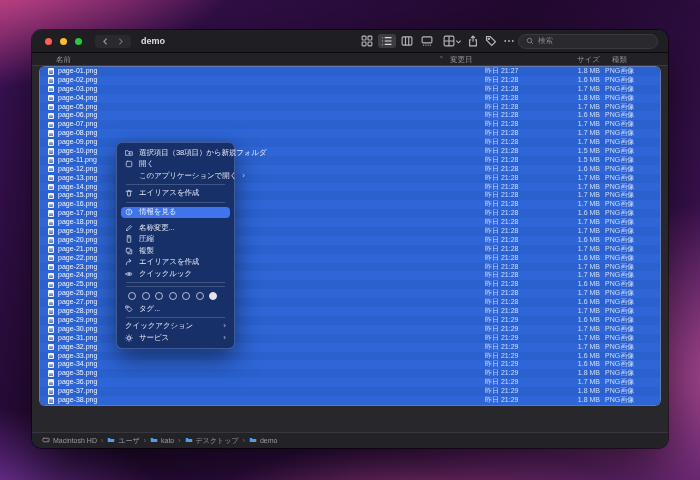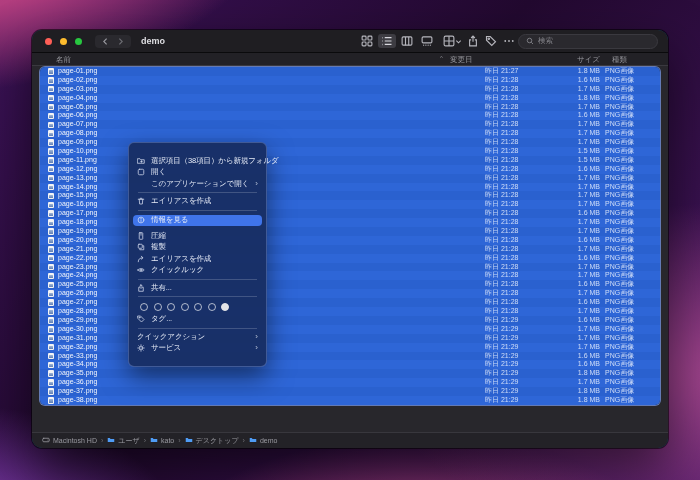--- a/index.html
+++ b/index.html
@@ -85,24 +85,24 @@
     background:#232227; border-top:1px solid #38373d;
     border-radius:0 0 10px 10px;
     display:flex; align-items:center; padding:0 10px; gap:4px;
     font-size:7px; color:#9a9aa1; white-space:nowrap;
   }
   .pathbar .crumb { display:flex; align-items:center; gap:3px; }
   .pathbar .psep { color:#6e6e74; font-size:7px; }
 
   
   .ctxmenu {
-    position:absolute; left:128px; top:142px; width:139px;
+    position:absolute; left:116px; top:142px; width:119px;
     background:rgba(24,46,100,.96);
     border:1px solid rgba(130,160,230,.38);
-    border-radius:6px; padding:12px 0;
+    border-radius:6px; padding:4px 0;
     box-shadow:0 10px 26px rgba(0,0,0,.5);
     font-size:7.5px; color:#e6ebf7; z-index:10;
   }
   .mi { height:11.5px; display:flex; align-items:center; gap:5px; padding:0 8px; }
   .mi .micon { width:9px; height:9px; flex:0 0 9px; display:flex; align-items:center; color:#dfe6f6; opacity:.9; }
   .mi .mspacer { width:9px; flex:0 0 9px; }
   .mi .mlabel { white-space:nowrap; letter-spacing:-0.1px; }
   .mi .marrow { margin-left:auto; color:rgba(230,235,247,.75); font-size:8px; line-height:1; }
   .mi.hl { background:#3f74ea; margin:4px 4px; padding:0 4px; border-radius:4px; }
   .msep { height:1px; background:rgba(255,255,255,.18); margin:2.5px 9px; }
@@ -562,20 +562,28 @@
           <circle cx="8" cy="8" r="5.8"></circle>
           <path d="M8 7.5V11"></path>
           <path d="M8 4.6v.7" stroke-width="2"></path>
         </svg>
       </span>
       <span class="mlabel">情報を見る</span>
     </div>
     <div class="mi">
       <span class="micon">
         <svg width="8" height="8" viewBox="0 0 16 16" fill="none" stroke="currentColor" stroke-width="1.6" stroke-linecap="round" stroke-linejoin="round">
+          <path d="M3 13l.9-3.4 6.7-6.7 2.5 2.5-6.7 6.7z"></path>
+        </svg>
+      </span>
+      <span class="mlabel">名称変更...</span>
+    </div>
+    <div class="mi">
+      <span class="micon">
+        <svg width="8" height="8" viewBox="0 0 16 16" fill="none" stroke="currentColor" stroke-width="1.6" stroke-linecap="round" stroke-linejoin="round">
           <rect x="4.5" y="1.5" width="7" height="13" rx="1"></rect>
           <path d="M8 1.5v5"></path>
         </svg>
       </span>
       <span class="mlabel">圧縮</span>
     </div>
     <div class="mi">
       <span class="micon">
         <svg width="8" height="8" viewBox="0 0 16 16" fill="none" stroke="currentColor" stroke-width="1.6" stroke-linecap="round" stroke-linejoin="round">
           <rect x="2.5" y="2.5" width="8" height="8" rx="1.5"></rect>
@@ -596,29 +604,20 @@
     <div class="mi">
       <span class="micon">
         <svg width="8" height="8" viewBox="0 0 16 16" fill="none" stroke="currentColor" stroke-width="1.6" stroke-linecap="round" stroke-linejoin="round">
           <path d="M1.5 8c2.3-3.6 10.7-3.6 13 0-2.3 3.6-10.7 3.6-13 0z"></path>
           <circle cx="8" cy="8" r="1.8"></circle>
         </svg>
       </span>
       <span class="mlabel">クイックルック</span>
     </div>
     <div class="msep"></div>
-    <div class="mi">
-      <span class="micon">
-        <svg width="8" height="8" viewBox="0 0 16 16" fill="none" stroke="currentColor" stroke-width="1.6" stroke-linecap="round" stroke-linejoin="round">
-          <path d="M5.5 6.5H3.5v8h9v-8h-2"></path>
-          <path d="M8 1.5V9M5.5 4L8 1.5 10.5 4"></path>
-        </svg>
-      </span>
-      <span class="mlabel">共有...</span>
-    </div>
     <div class="msep"></div>
     <div class="mtags">
       <span class="tagc"></span>
       <span class="tagc"></span>
       <span class="tagc"></span>
       <span class="tagc"></span>
       <span class="tagc"></span>
       <span class="tagc"></span>
       <span class="tagc filled"></span>
     </div>

